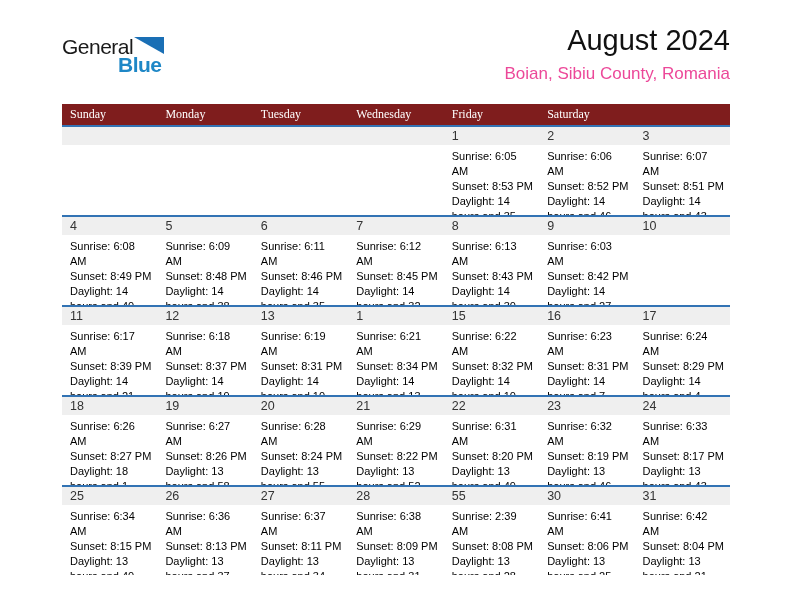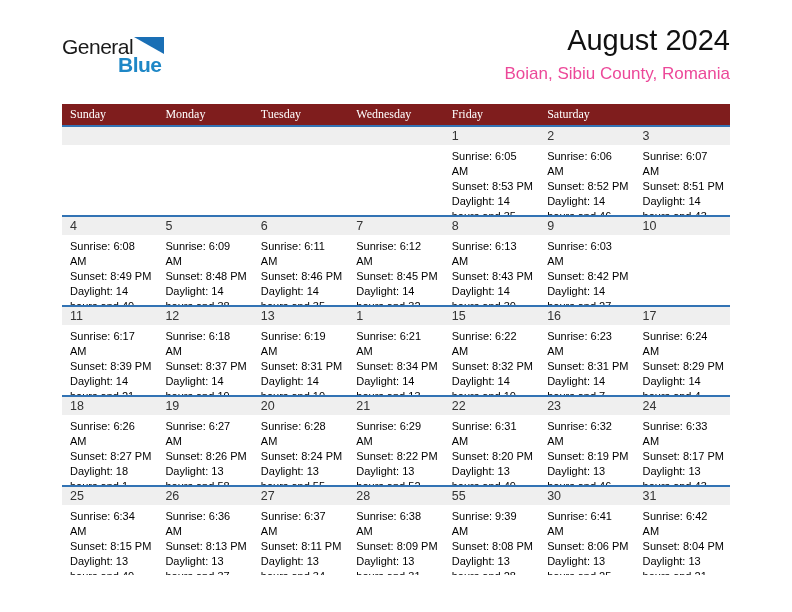--- a/index.html
+++ b/index.html
@@ -358,21 +358,21 @@
             <div class="daynum">28</div>
             <div class="info">
               <div>Sunrise: 6:38 AM</div>
               <div>Sunset: 8:09 PM</div>
               <div>Daylight: 13 hours and 31 minutes.</div>
             </div>
           </div>
           <div class="cell">
             <div class="daynum">55</div>
             <div class="info">
-              <div>Sunrise: 9:39 AM</div>
+              <div>Sunrise: 2:39 AM</div>
               <div>Sunset: 8:08 PM</div>
               <div>Daylight: 13 hours and 28 minutes.</div>
             </div>
           </div>
           <div class="cell">
             <div class="daynum">30</div>
             <div class="info">
               <div>Sunrise: 6:41 AM</div>
               <div>Sunset: 8:06 PM</div>
               <div>Daylight: 13 hours and 25 minutes.</div>

